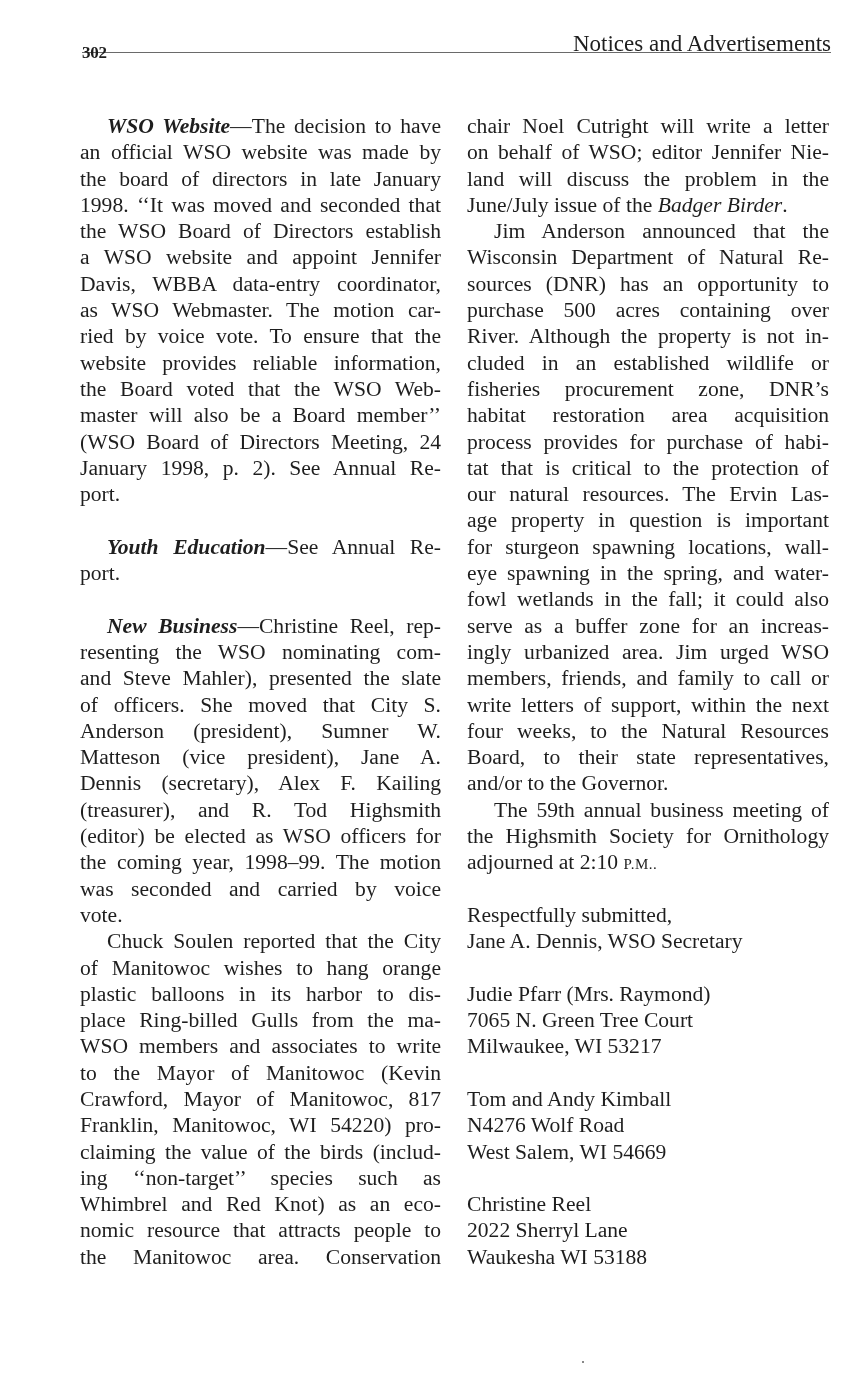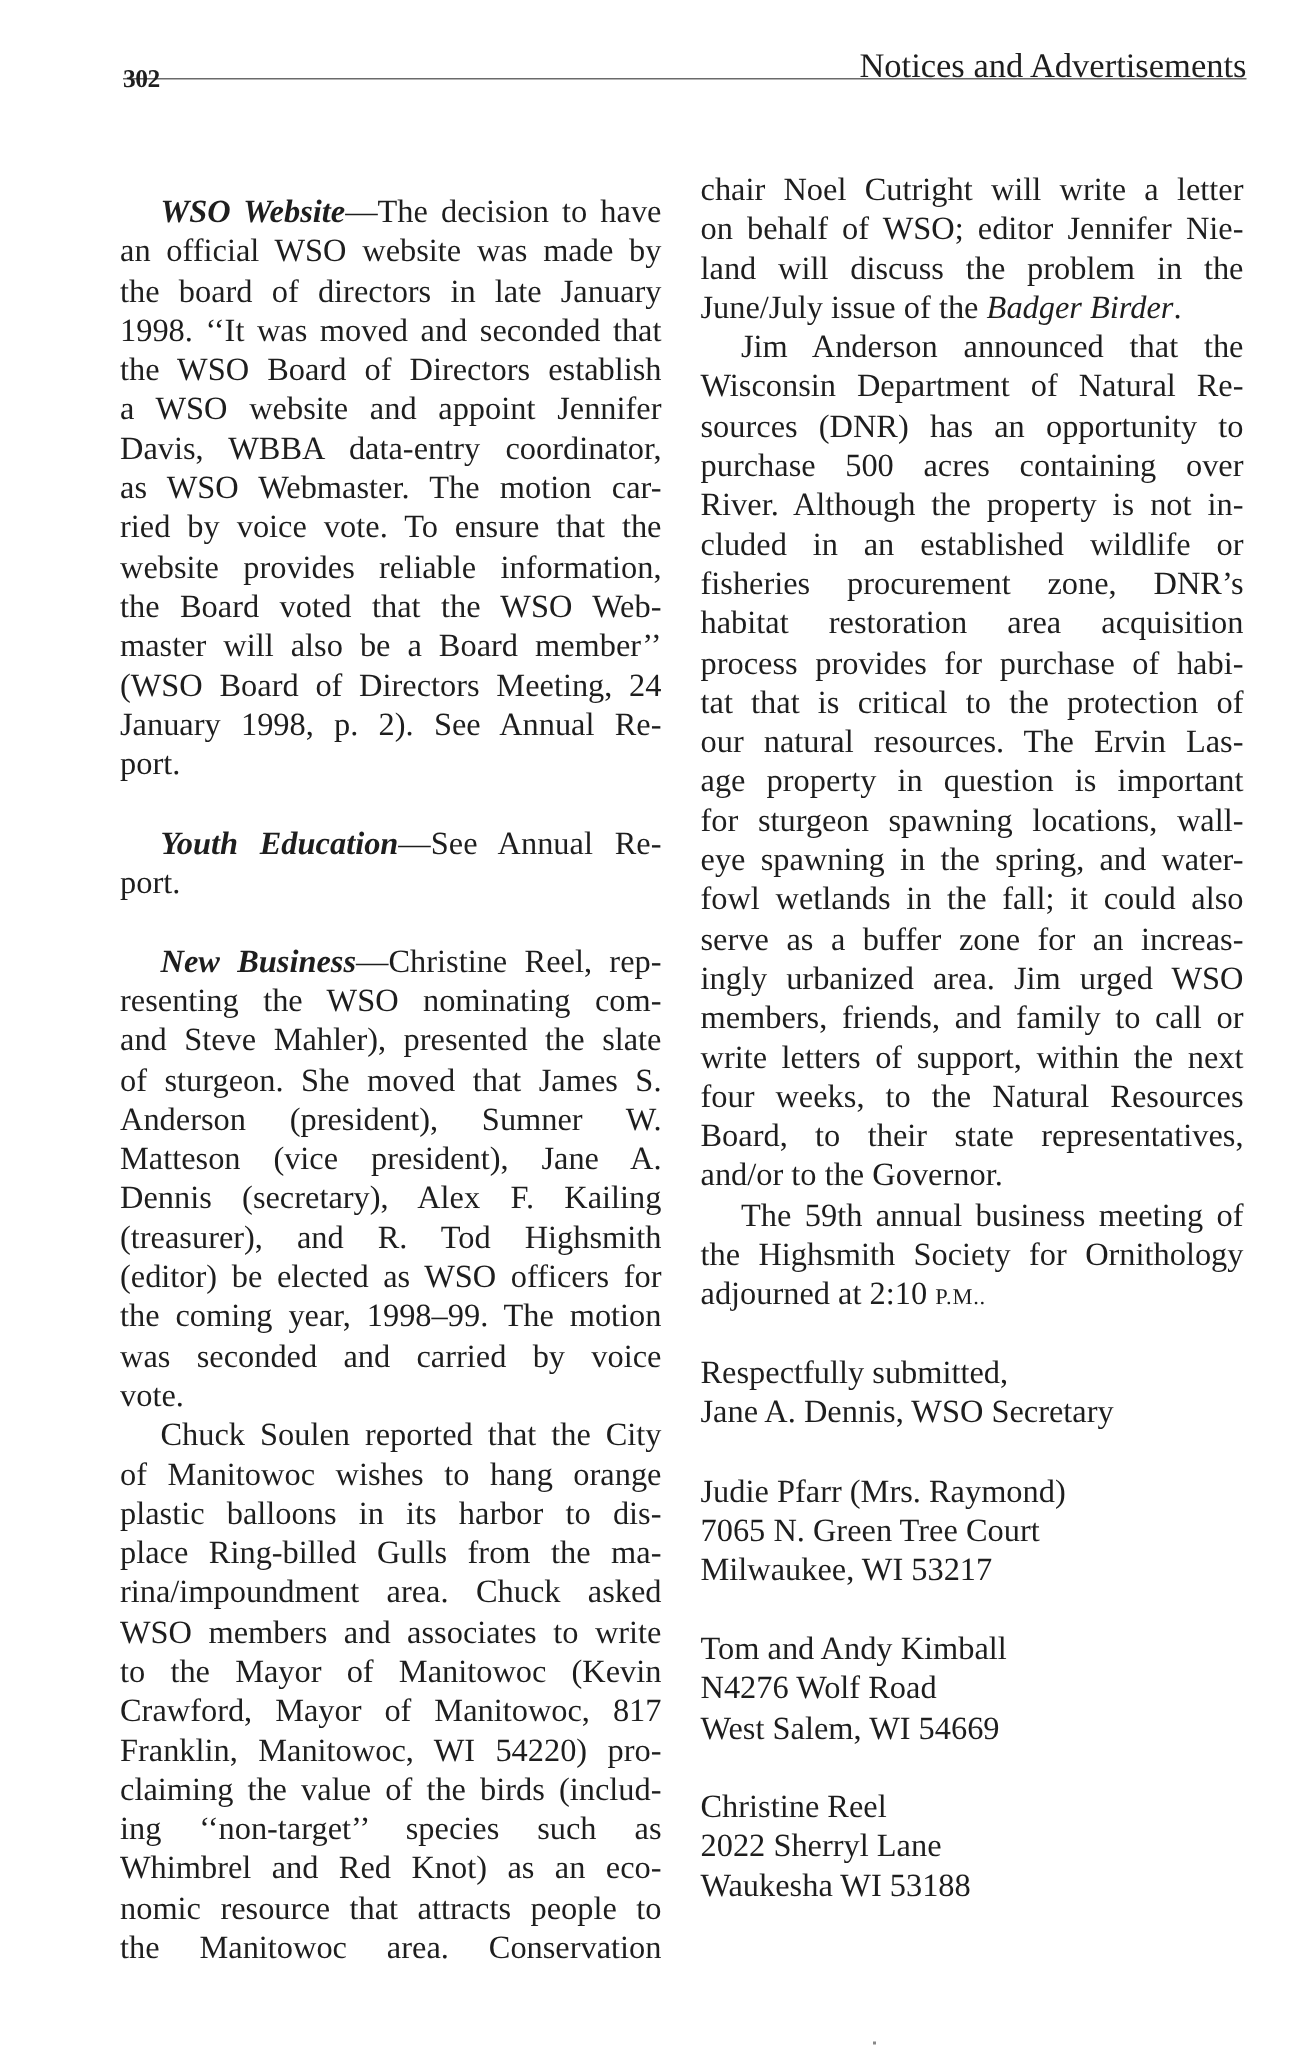--- a/index.html
+++ b/index.html
@@ -36,21 +36,21 @@
     right: 0;
     top: 1px;
     font-size: 23px;
   }
   .column {
     position: absolute;
     top: 113px;
     font-size: 21.6px;
     line-height: 26.3px;
   }
-  .col-left { left: 80px; width: 361px; margin-top: 15px; }
+  .col-left { left: 80px; width: 361px; }
   .col-right { left: 467px; width: 362px; }
   .line {
     display: block;
     white-space: nowrap;
     text-align: justify;
     text-align-last: justify;
     height: 26.3px;
   }
   .line.last {
     text-align-last: left;
@@ -111,37 +111,36 @@
     <span class="line indent"><span class="run-in">Youth Education</span><span>—</span><span>See Annual Re-</span></span>
     <span class="line last">port.</span>
   </div>
 
   <span class="gap"></span>
 
   <div>
     <span class="line indent"><span class="run-in">New Business</span><span>—</span><span>Christine Reel, rep-</span></span>
     <span class="line">resenting the WSO nominating com-</span>
     <span class="line">and Steve Mahler), presented the slate</span>
-    <span class="line">of sturgeon. She moved that James S.</span>
+    <span class="line">of officers. She moved that City S.</span>
     <span class="line">Anderson (president), Sumner W.</span>
     <span class="line">Matteson (vice president), Jane A.</span>
     <span class="line">Dennis (secretary), Alex F. Kailing</span>
     <span class="line">(treasurer), and R. Tod Highsmith</span>
     <span class="line">(editor) be elected as WSO officers for</span>
     <span class="line">the coming year, 1998–99. The motion</span>
     <span class="line">was seconded and carried by voice</span>
     <span class="line last">vote.</span>
   </div>
 
   <div>
     <span class="line indent">Chuck Soulen reported that the City</span>
     <span class="line">of Manitowoc wishes to hang orange</span>
     <span class="line">plastic balloons in its harbor to dis-</span>
     <span class="line">place Ring-billed Gulls from the ma-</span>
-    <span class="line">rina/impoundment area. Chuck asked</span>
     <span class="line">WSO members and associates to write</span>
     <span class="line">to the Mayor of Manitowoc (Kevin</span>
     <span class="line">Crawford, Mayor of Manitowoc, 817</span>
     <span class="line">Franklin, Manitowoc, WI 54220) pro-</span>
     <span class="line">claiming the value of the birds (includ-</span>
     <span class="line">ing ‘‘non-target’’ species such as</span>
     <span class="line">Whimbrel and Red Knot) as an eco-</span>
     <span class="line">nomic resource that attracts people to</span>
     <span class="line">the Manitowoc area. Conservation</span>
   </div>

